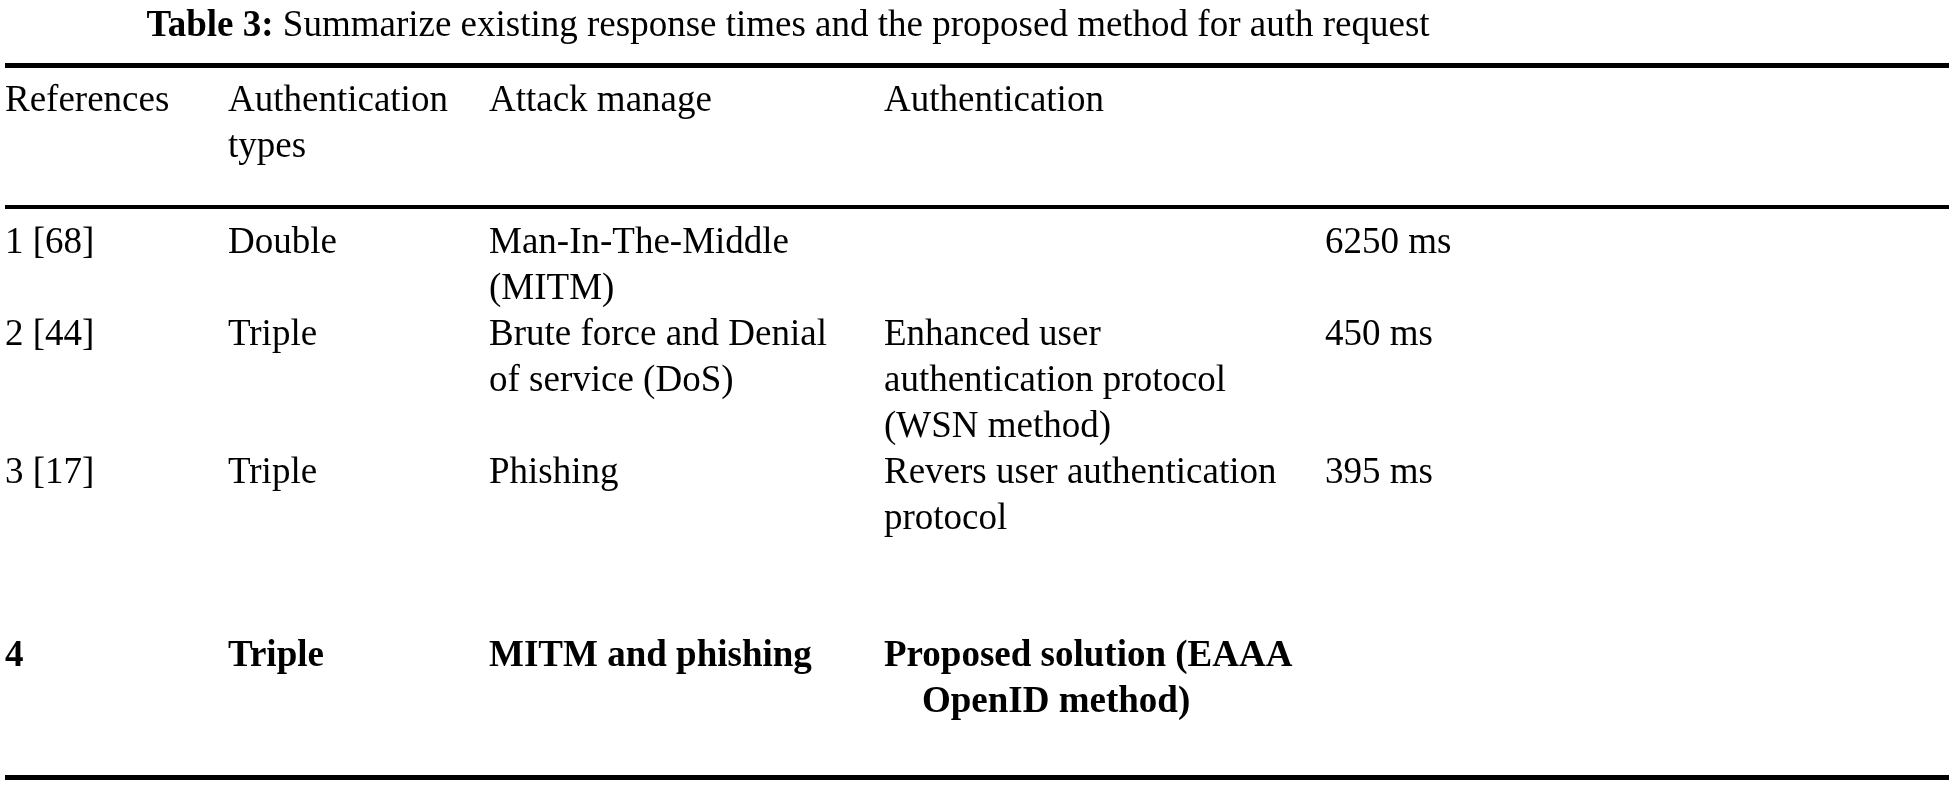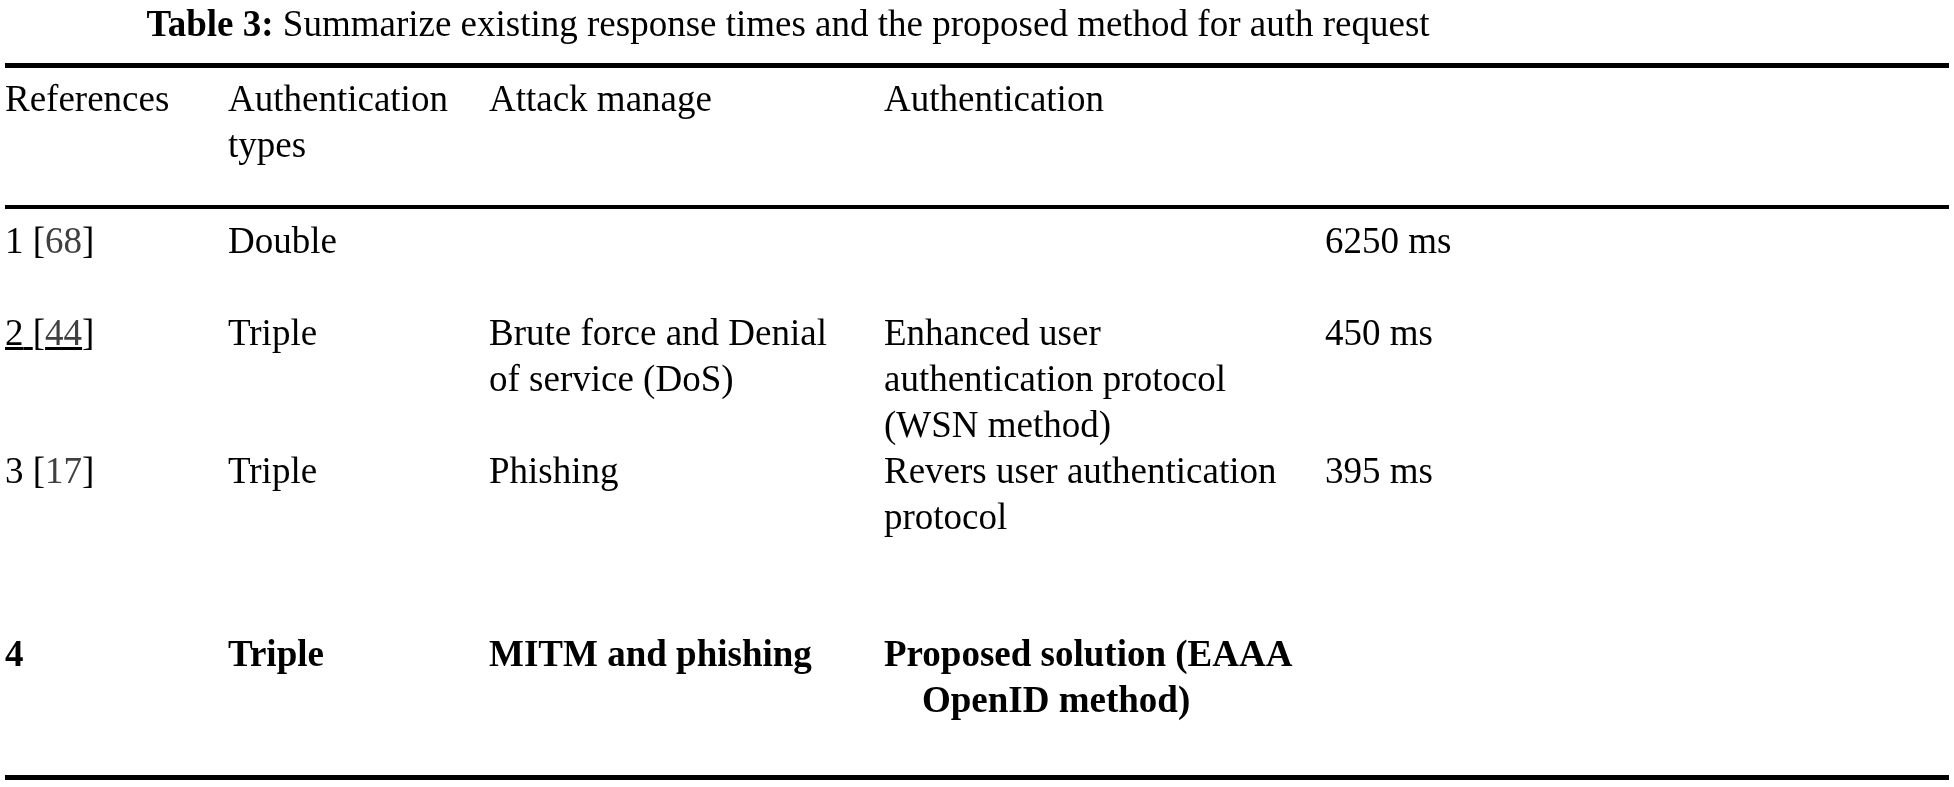--- a/index.html
+++ b/index.html
@@ -78,21 +78,21 @@
   .col-atk   { left: 489px;  width: 390px; }
   .col-spec  { left: 884px;  width: 438px; }
   .col-time  { left: 1325px; width: 620px; }
 
   
   .col-spec-wide { left: 884px; width: 448px; }
 
   .bold-row .cell { font-weight: bold; }
 
   .ref-num-link {
-    color: #404040;
+    color: #000000;
   }
   .ref-bracket {
     color: #000000;
   }
 
   .hang {
     display: block;
     padding-left: 38px;
   }
   .nowrap { white-space: nowrap; }
@@ -128,27 +128,31 @@
       </div>
     </div>
 
     <div class="row" style="top:218px;height:94px;">
       <div class="cell col-ref" style="top:0;">
         <span class="nowrap"><span>1</span><span>&nbsp;</span><span class="ref-bracket">[</span><span class="ref-num-link">68</span><span class="ref-bracket">]</span></span>
       </div>
       <div class="cell col-auth" style="top:0;">
         <span class="nowrap">Double</span>
       </div>
+      <div class="cell col-atk" style="top:0;">
+        <span class="nowrap">Man-In-The-Middle</span><br>
+        <span class="nowrap">(MITM)</span>
+      </div>
       <div class="cell col-time" style="top:0;">
         <span class="nowrap">6250 ms</span>
       </div>
     </div>
 
     <div class="row" style="top:310px;height:140px;">
-      <div class="cell col-ref" style="top:0;text-decoration:underline;">
+      <div class="cell col-ref" style="top:0;">
         <span class="nowrap"><span>2</span><span>&nbsp;</span><span class="ref-bracket">[</span><span class="ref-num-link">44</span><span class="ref-bracket">]</span></span>
       </div>
       <div class="cell col-auth" style="top:0;">
         <span class="nowrap">Triple</span>
       </div>
       <div class="cell col-atk" style="top:0;">
         <span class="nowrap">Brute force and Denial</span><br>
         <span class="nowrap">of service (DoS)</span>
       </div>
       <div class="cell col-spec" style="top:0;">

